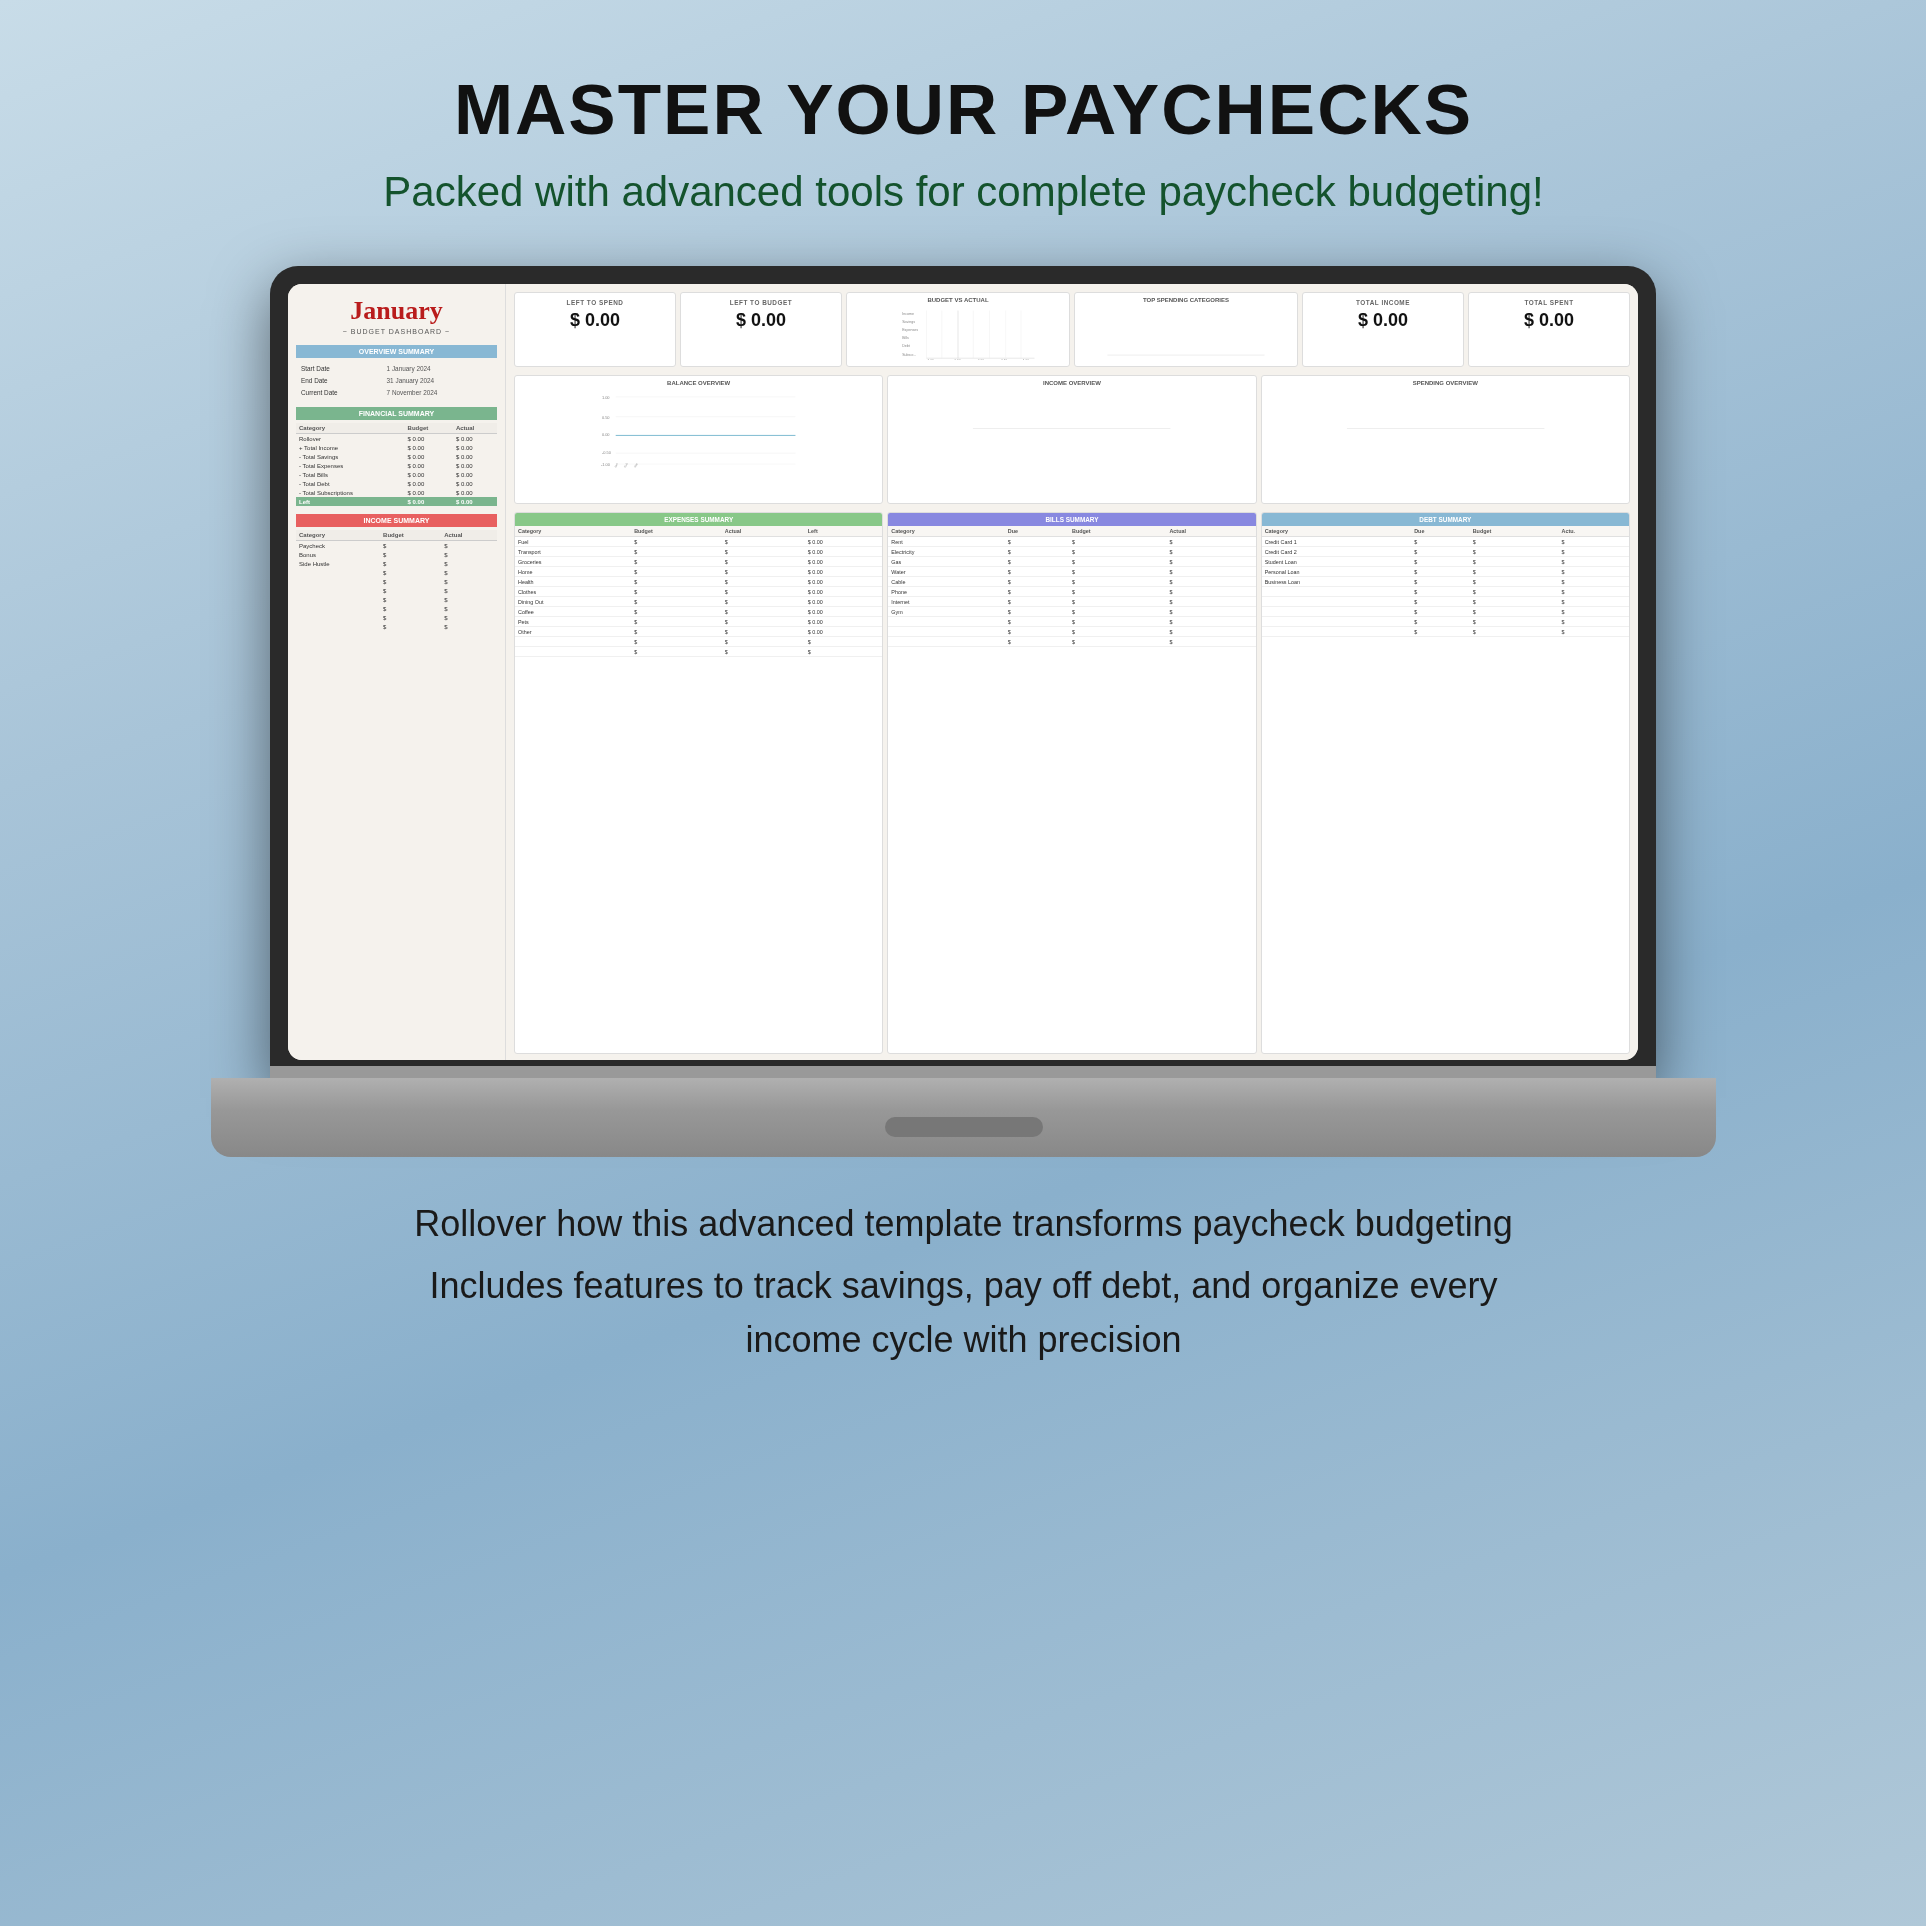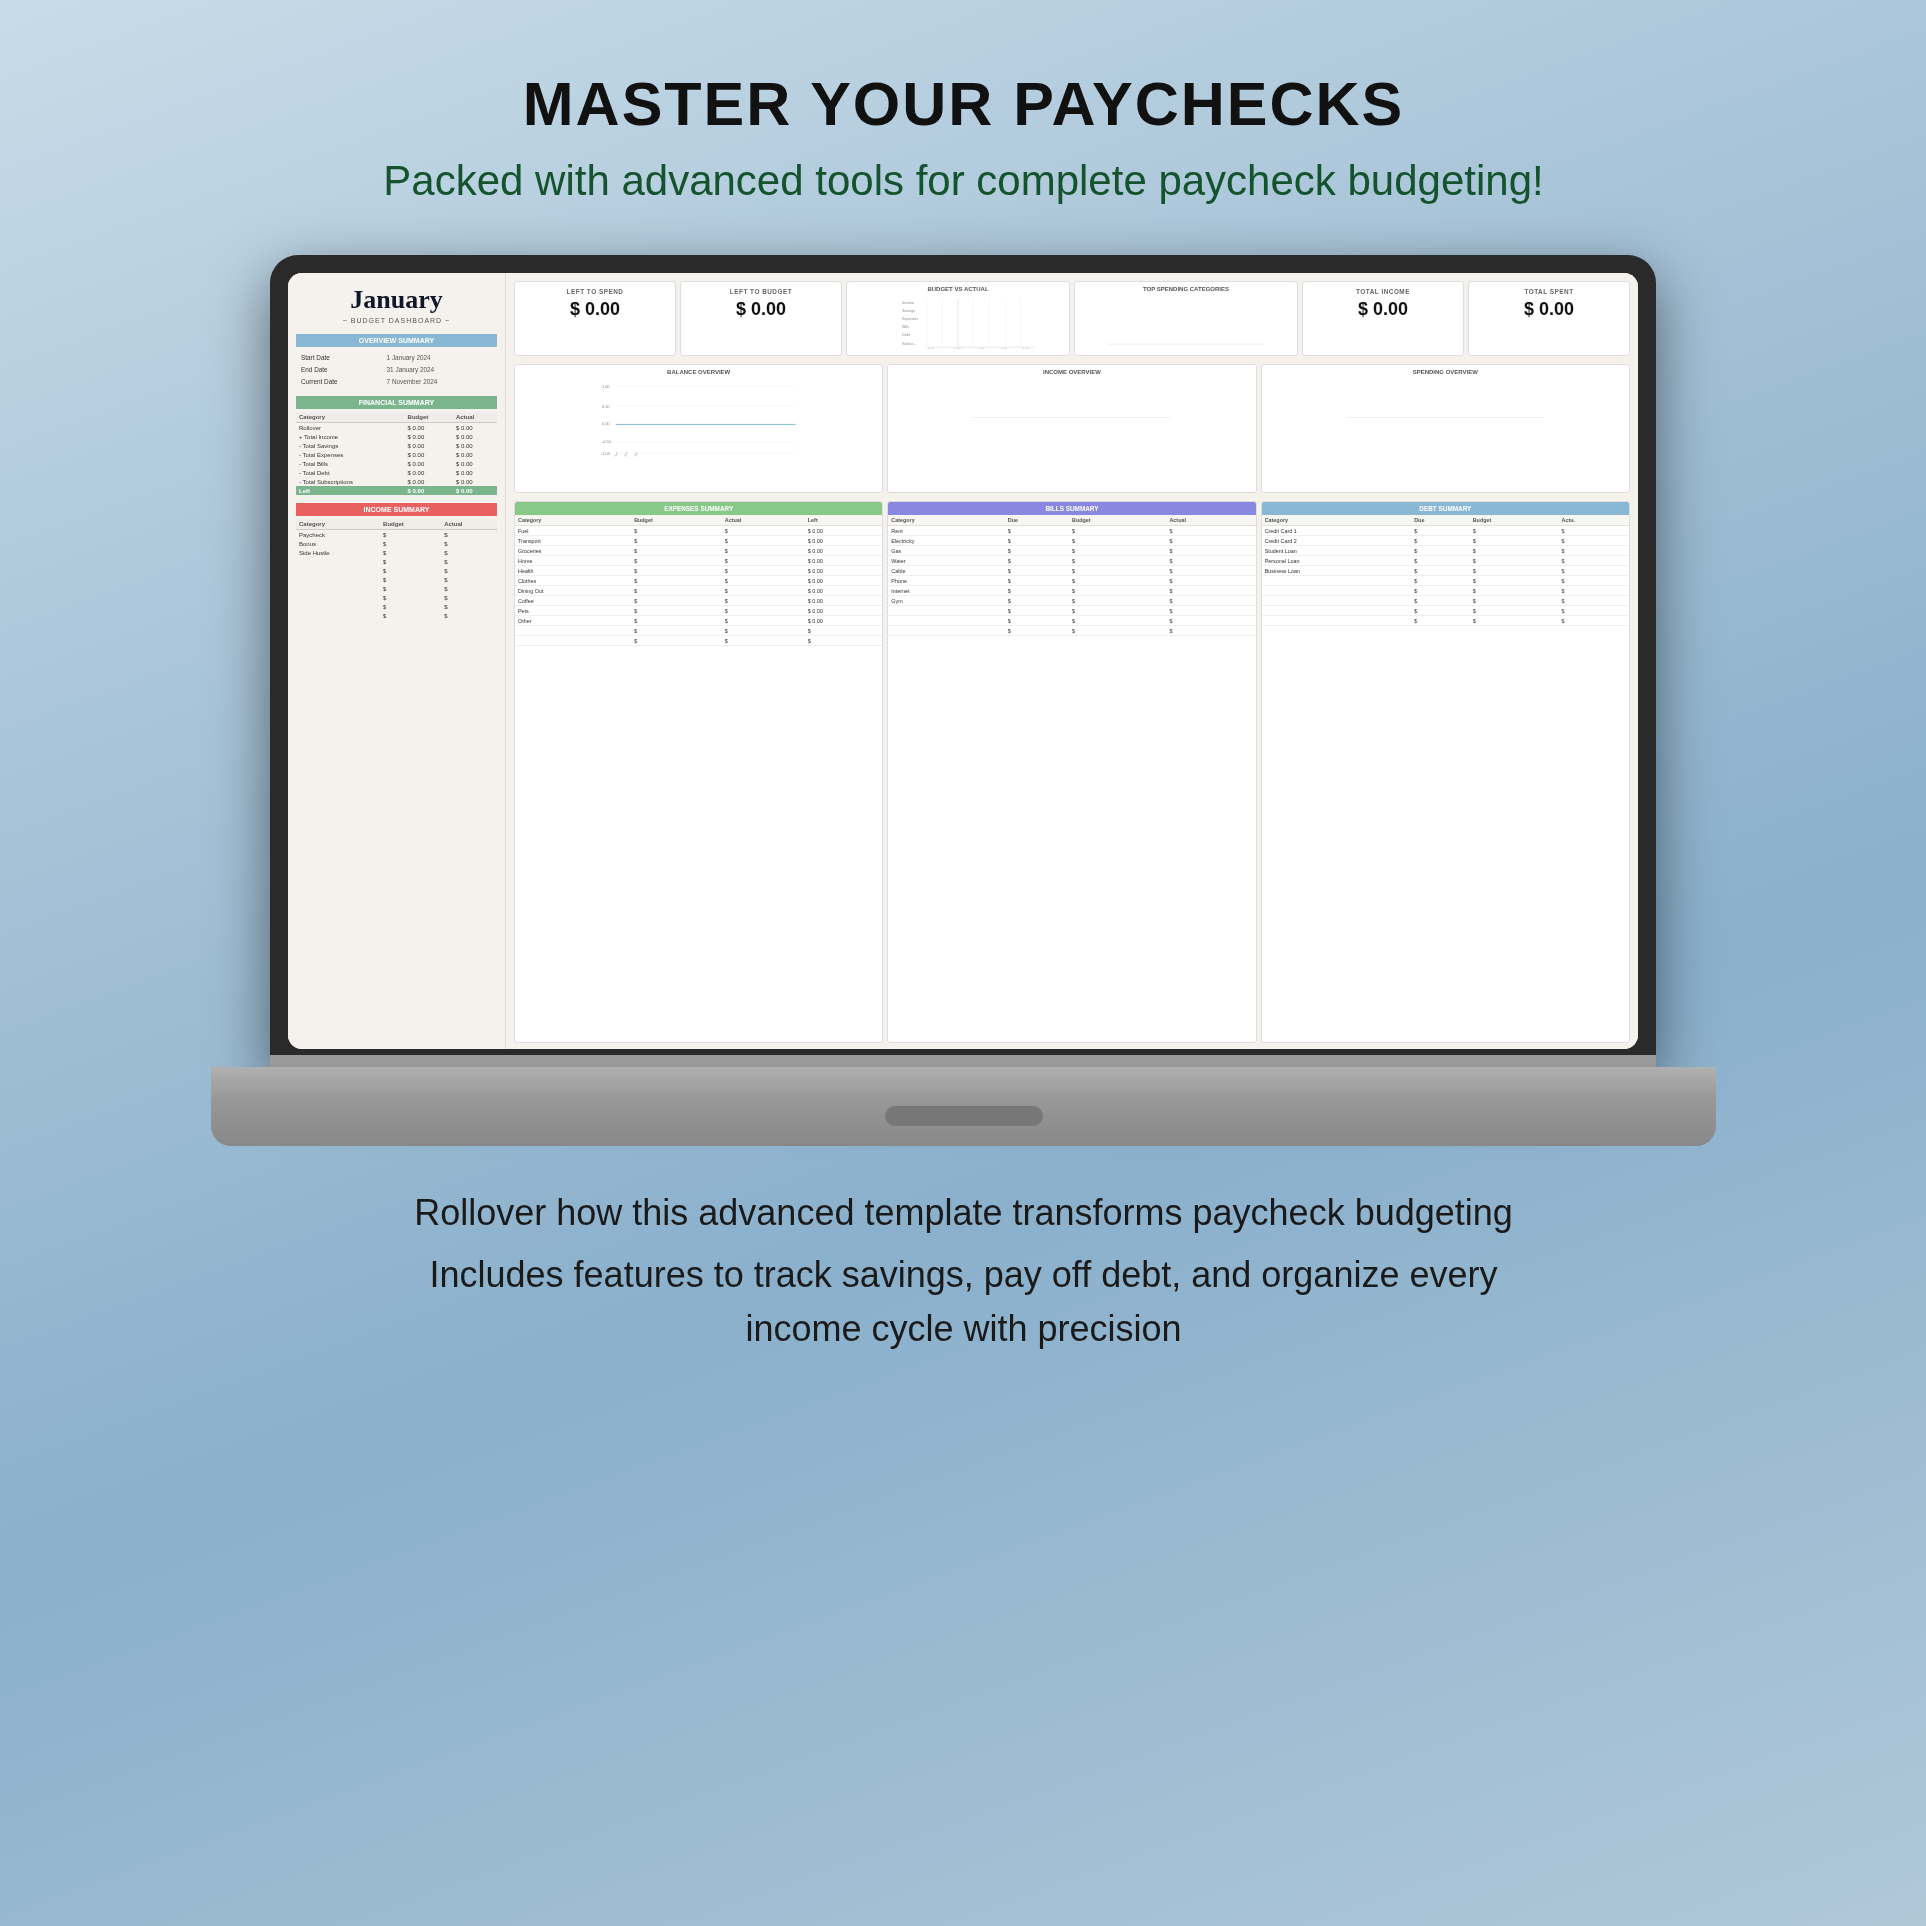--- a/index.html
+++ b/index.html
@@ -8,21 +8,21 @@
       height: 1927px;
       background: linear-gradient(160deg, #c8dce8 0%, #a8c4d8 30%, #8ab0cc 60%, #b0c8d8 100%);
       font-family: 'Arial', sans-serif;
       display: flex;
       flex-direction: column;
       align-items: center;
       overflow: hidden;
     }
 
     .page-title {
-      font-size: 61px;
+      font-size: 71px;
       font-weight: 900;
       color: #111;
       margin-top: 69px;
       letter-spacing: 2px;
       text-align: center;
     }
     .page-subtitle {
       font-size: 42px;
       color: #14532d;
       margin-top: 18px;
@@ -92,21 +92,21 @@
 
     
     .left-panel {
       background: #f5f2ed;
       padding: 12px 8px;
       border-right: 1px solid #ddd;
     }
     .month-title {
       font-size: 26px;
       font-weight: 700;
-      color: #0f172a;
+      color: #b91c1c;
       text-align: center;
       margin-bottom: 2px;
       font-family: 'Georgia', serif;
     }
     .budget-label {
       font-size: 7px;
       text-align: center;
       color: #555;
       margin-bottom: 10px;
       letter-spacing: 1px;

